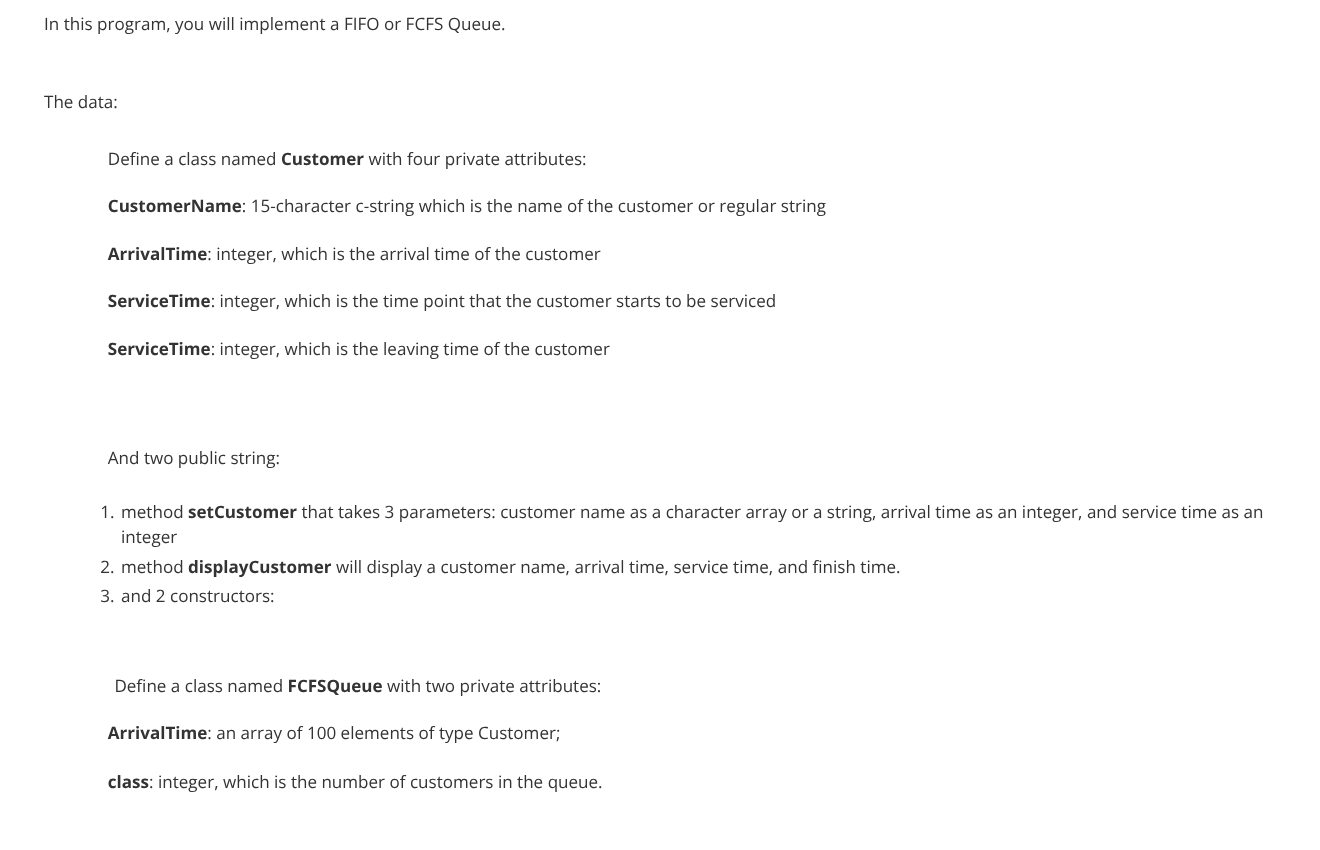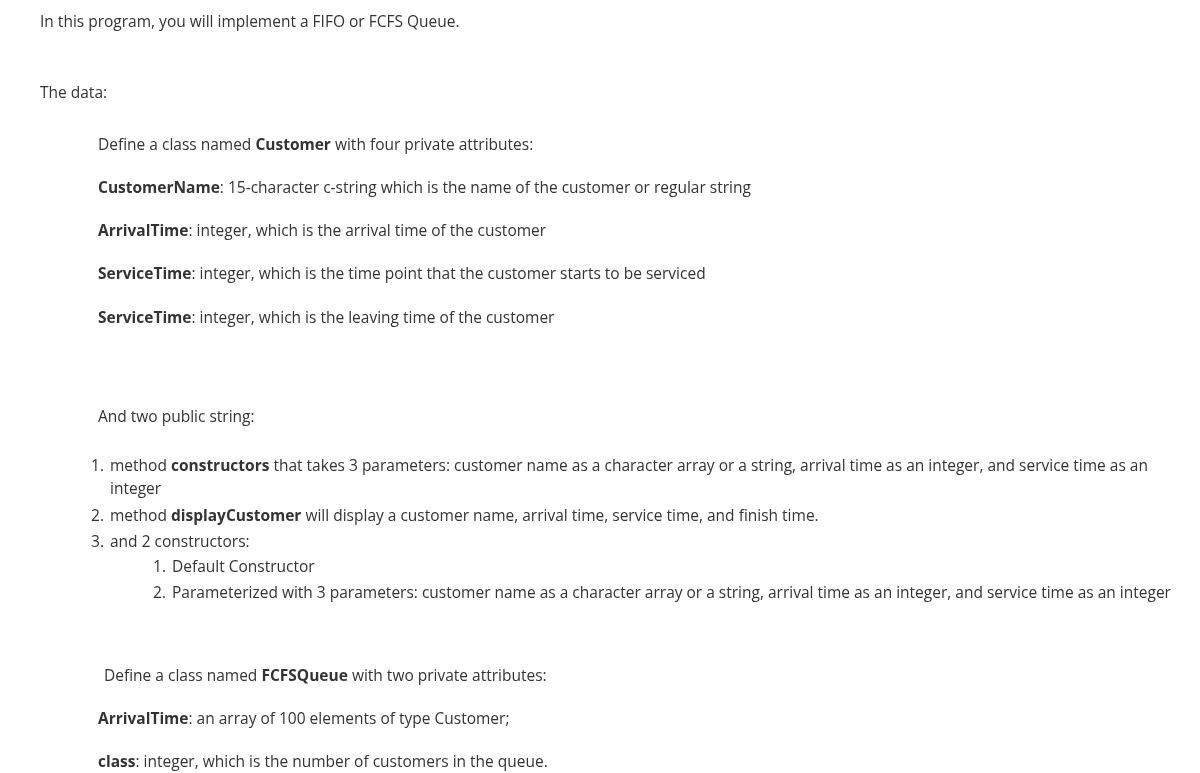--- a/index.html
+++ b/index.html
@@ -89,31 +89,27 @@
 </div>
 
 <div class="spacer-md"></div>
 
 <div class="indent-1">And two public string:</div>
 
 <div class="spacer-sm"></div>
 
 <ol class="level1">
   <li>
-    <span>method </span><span class="bold-ital">constructors</span><span> that takes 3 parameters: customer name as a character array or a string, arrival time as an integer, and service time as an integer</span>
+    <span>method </span><span class="bold-ital">setCustomer</span><span> that takes 3 parameters: customer name as a character array or a string, arrival time as an integer, and service time as an integer</span>
   </li>
   <li>
     <span>method </span><span class="bold-ital">displayCustomer</span><span> will display a customer name, arrival time, service time, and finish time.</span>
   </li>
   <li>
     <span>and 2 constructors:</span>
-    <ol class="level2">
-      <li>Default Constructor</li>
-      <li>Parameterized with 3 parameters:  customer name as a character array or a string, arrival time as an integer, and service time as an integer</li>
-    </ol>
   </li>
 </ol>
 
 <div class="spacer-md"></div>
 
 <div class="define2">
   <span>Define a class named </span><span class="bold-ital">FCFSQueue</span><span> with two private attributes:</span>
 </div>
 
 <div class="attrb">

